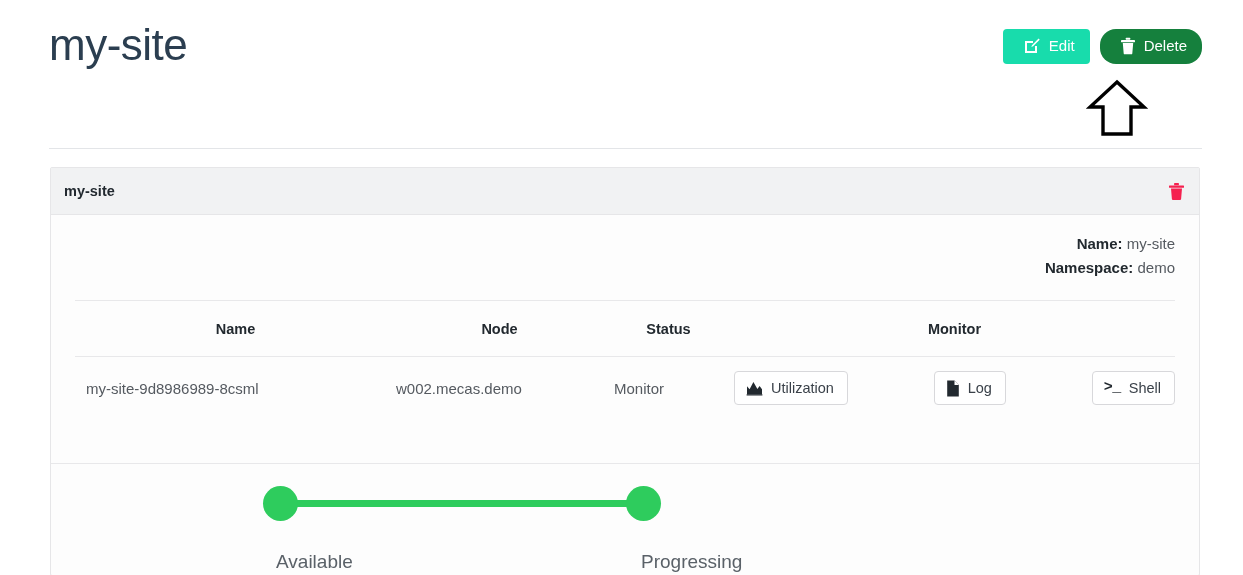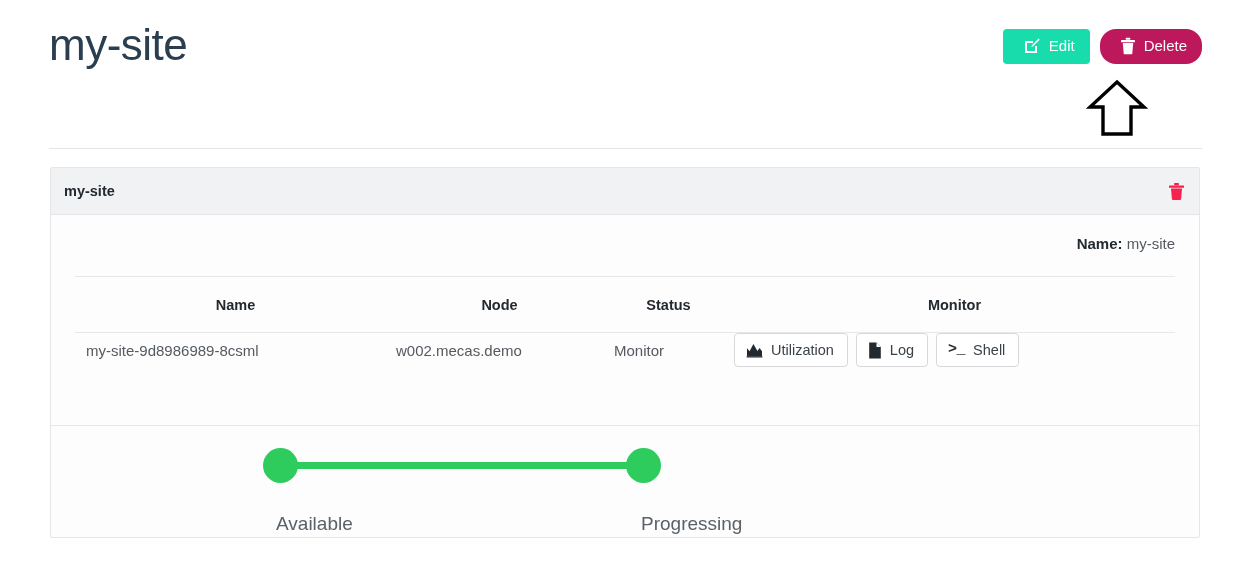--- a/index.html
+++ b/index.html
@@ -52,21 +52,21 @@
     border: none;
     border-radius: 4px;
     padding: 8px 15px 9px 20px;
     font-size: 15px;
     font-family: "Liberation Sans", sans-serif;
     color: #ffffff;
     cursor: pointer;
     line-height: 18px;
   }
   .btn-edit { background: #18dcac; }
-  .btn-delete { background: #be185d; border-radius: 16px; }
+  .btn-delete { background: #15803d; border-radius: 16px; }
   .btn svg { display: block; }
 
   
   .top-rule {
     position: absolute;
     left: 49px; top: 148px;
     width: 1153px;
     height: 1px;
     background: #e3e5e8;
   }
@@ -132,29 +132,29 @@
     text-align: center;
     font-size: 14.5px;
     font-weight: 700;
     color: #22292f;
     padding: 20px 0 19px 11px;
     border-bottom: 1px solid #e8e8ea;
   }
   table.pods td {
     font-size: 15px;
     color: #555a60;
-    padding: 0 0 14px 11px;
+    padding: 14px 0 14px 11px;
     vertical-align: middle;
   }
   .col-name { width: 310px; }
   .col-node { width: 218px; }
   .col-status { width: 120px; }
   .col-monitor { width: auto; }
 
-  .monitor-group { display: flex; gap: 8px; }
+  .monitor-group { display: flex; gap: 8px; justify-content: space-between; }
   .obtn {
     display: inline-flex;
     align-items: center;
     gap: 8px;
     background: #ffffff;
     border: 1px solid #d8d8db;
     border-radius: 4px;
     padding: 7px 13px 7px 11px;
     font-size: 14.5px;
     font-family: "Liberation Sans", sans-serif;
@@ -273,20 +273,24 @@
             <rect x="6.1" y="1" width="4.8" height="2.2" rx="0.5" fill="#f5214f"></rect>
           </svg>
         </span>
       </button>
     </div>
 
     <div class="card-body">
       <div class="meta-line">
         <b>Name:</b>
         <span>my-site</span>
+      </div>
+      <div class="meta-line">
+        <b>Namespace:</b>
+        <span>demo</span>
       </div>
 
       <div class="meta-rule"></div>
 
       <table class="pods">
         <colgroup>
           <col class="col-name">
             <col class="col-node">
             <col class="col-status">
             <col class="col-monitor">

